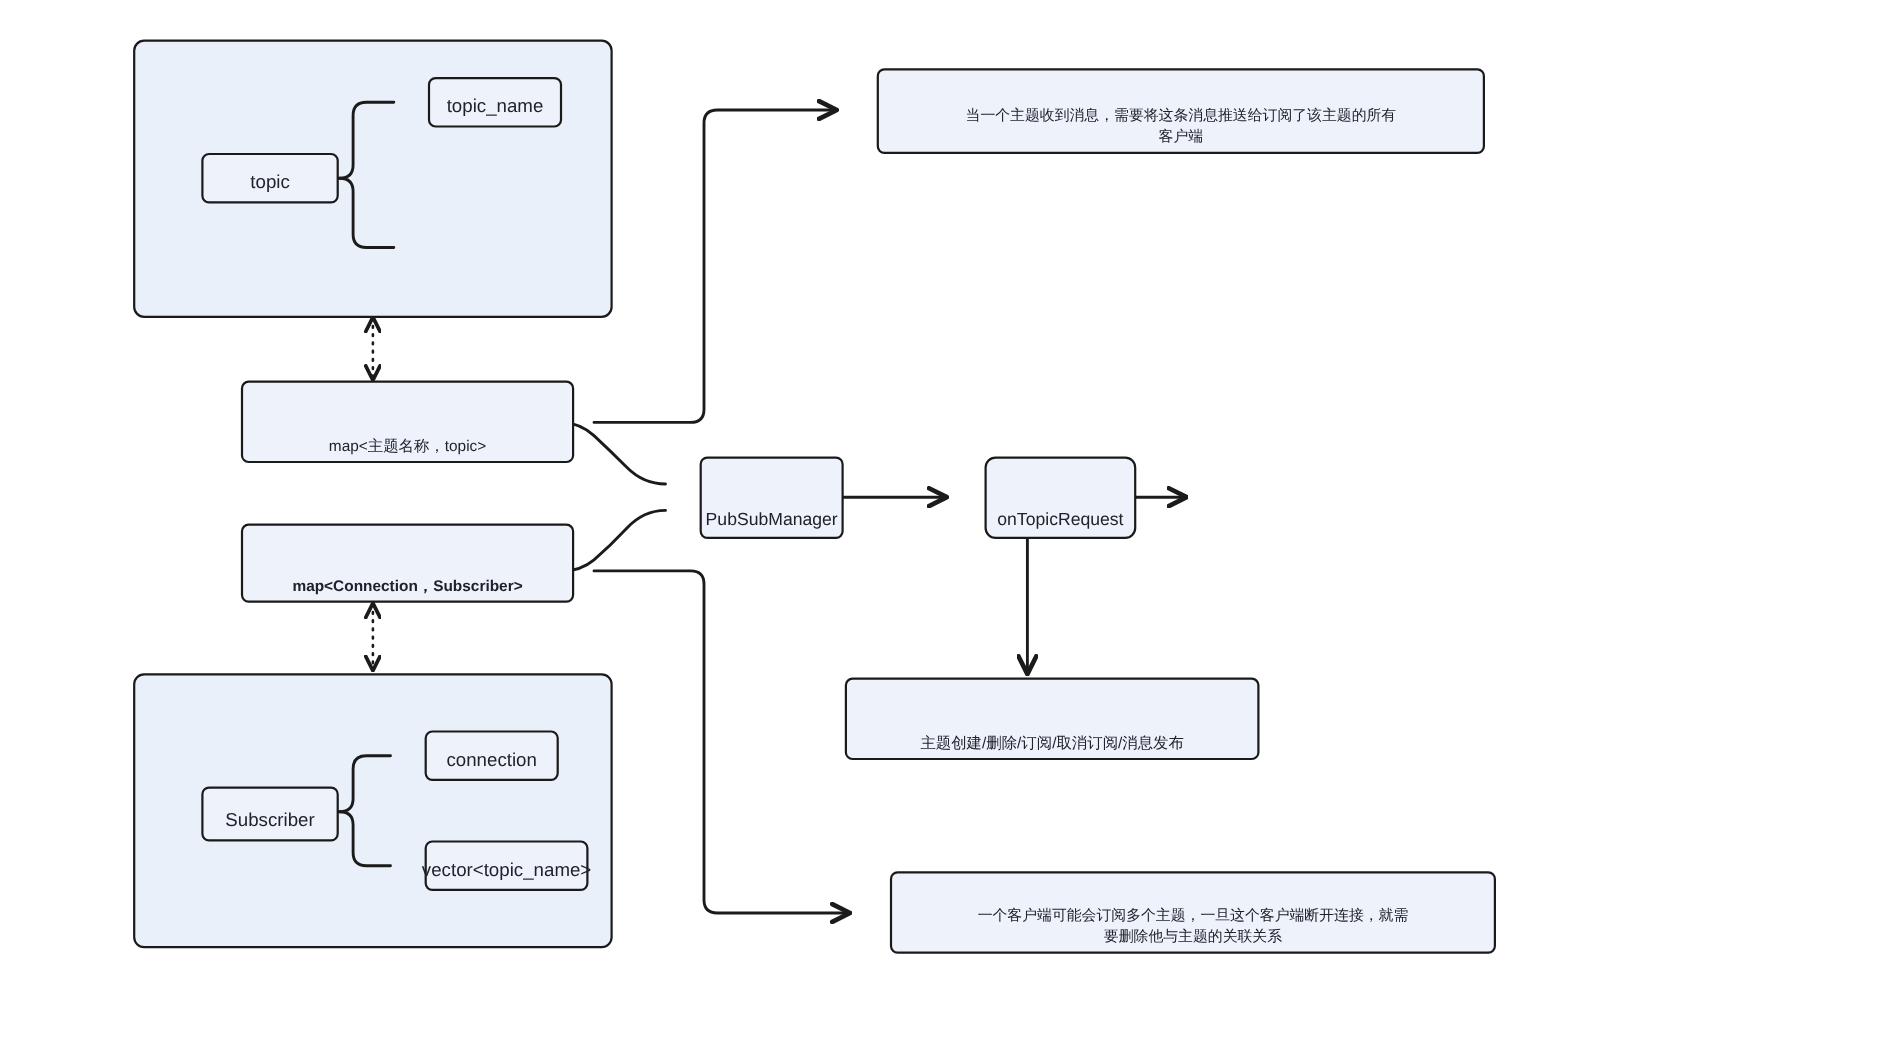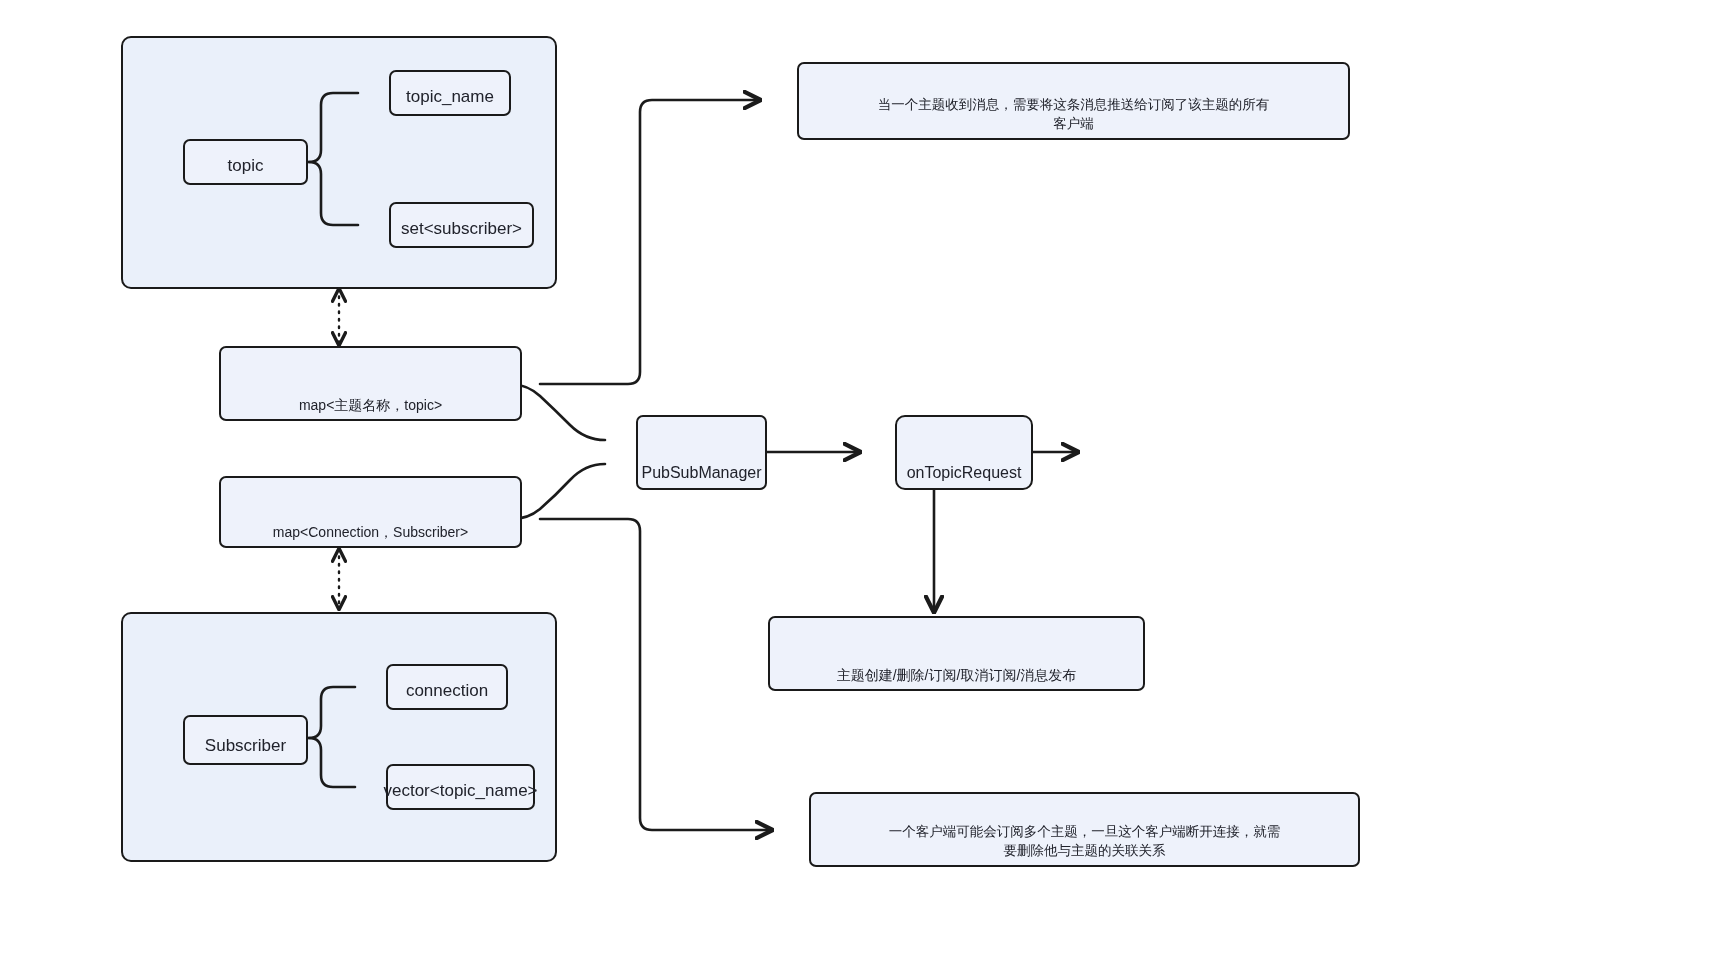--- a/index.html
+++ b/index.html
@@ -117,41 +117,38 @@
   </svg>
 
   <div class="node big-text" style="left:152px; top:139px; width:125px; height:46px;">
     <span>topic</span>
   </div>
 
   <div class="node big-text" style="left:358px; top:70px; width:122px; height:46px;">
     <span>topic_name</span>
   </div>
 
-  <div class="node big-text" style="left:358px; top:202px; width:145px; height:46px;">
-    <span>set&lt;subscriber&gt;</span>
-  </div>
 
   <div class="node big-text" style="left:152px; top:715px; width:125px; height:50px;">
     <span>Subscriber</span>
   </div>
 
   <div class="node big-text" style="left:355px; top:664px; width:122px; height:46px;">
     <span>connection</span>
   </div>
 
   <div class="node sml-text" style="left:188px; top:346px; width:303px; height:75px;">
     <span>map&lt;主题名称，topic&gt;</span>
   </div>
 
   <div class="node big-text" style="left:355px; top:764px; width:149px; height:46px;">
     <span>vector&lt;topic_name&gt;</span>
   </div>
 
-  <div class="node sml-text" style="left:188px; top:476px; width:303px; height:72px;">
+  <div class="node sml-text" style="left:188px; top:476px; width:303px; height:72px;font-weight:bold;">
     <span>map&lt;Connection，Subscriber&gt;</span>
   </div>
 
   <div class="node mid-text" style="left:605px; top:415px; width:131px; height:75px;">
     <span>PubSubManager</span>
   </div>
 
   <div class="node mid-text" style="left:864px; top:415px; width:138px; height:75px;border-radius:10px;">
     <span>onTopicRequest</span>
   </div>

